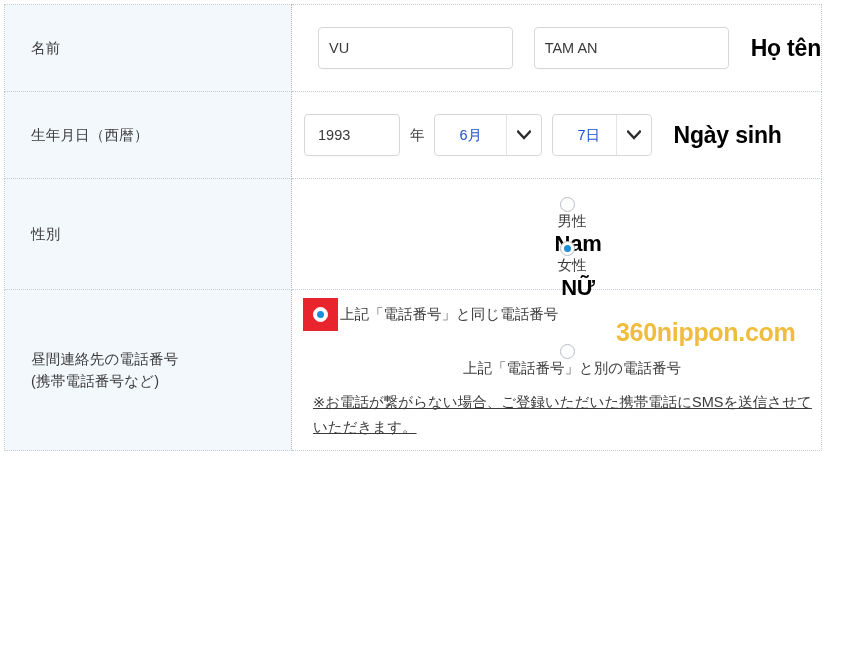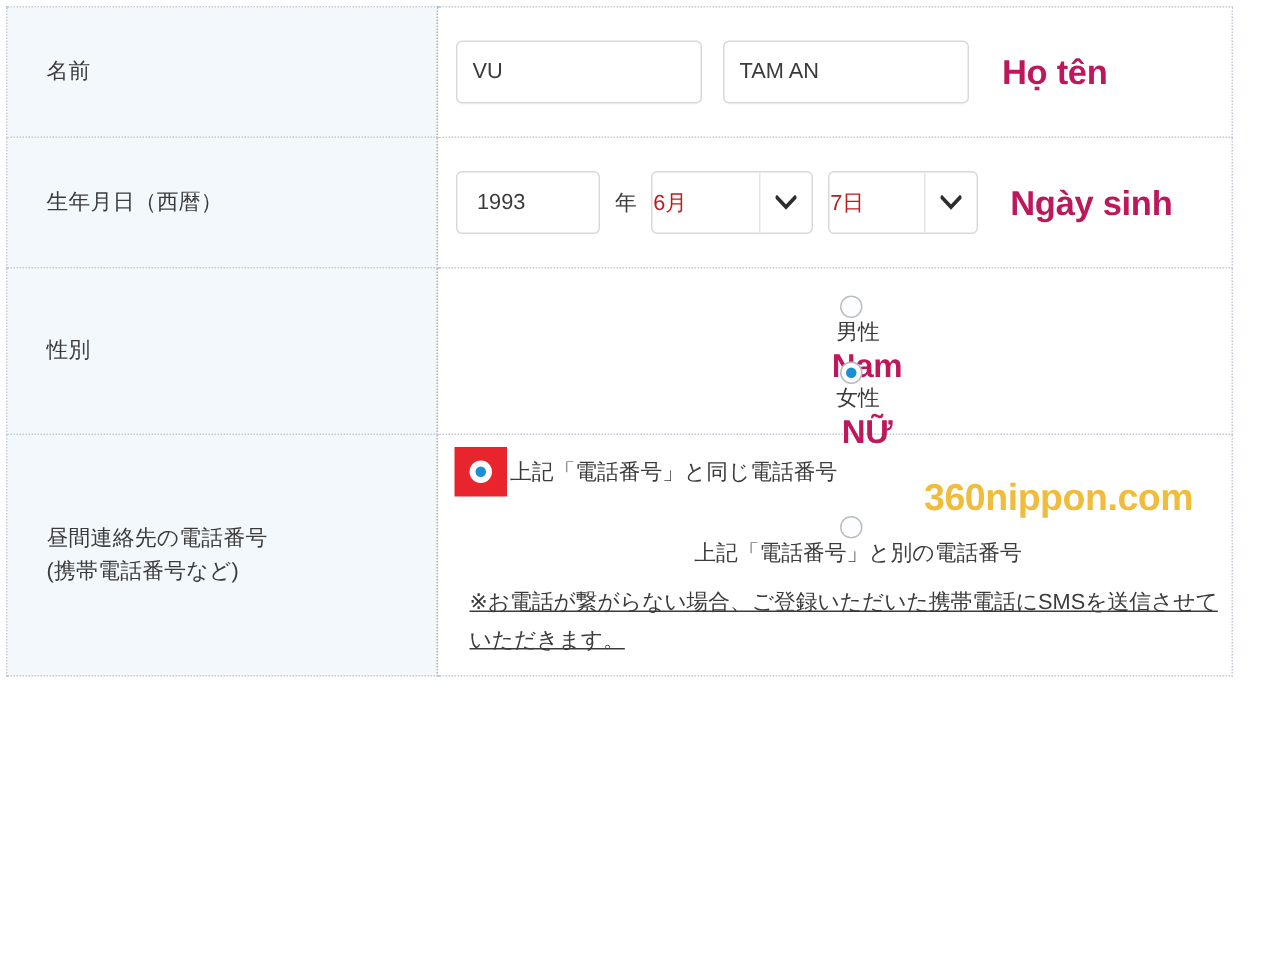--- a/index.html
+++ b/index.html
@@ -67,21 +67,21 @@
     border: 1px solid #d6d9dc;
     border-radius: 4px;
     background: #ffffff;
     font-family: "Liberation Sans", "DejaVu Sans", sans-serif;
     font-size: 14.5px;
     color: #3a3a3a;
     padding: 0 10px;
     outline: none;
     box-shadow: 0 1px 0 rgba(0,0,0,0.02);
   }
-  .w-name { width: 164px; }
+  .w-name { width: 195px; margin-left: 14px; }
   .w-year { width: 96px; padding-left: 13px; }
   .w-tel  { width: 94px; }
   .w-tel2 { width: 96px; }
 
   .gap-12 { width: 14px; }
   .gap-8 { width: 10px; }
 
   .unit-label {
     font-size: 14.5px;
     color: #3b3b3b;
@@ -104,39 +104,39 @@
     border-radius: 4px;
     background: #ffffff;
     display: flex;
     align-items: center;
   }
   .w-month { width: 108px; }
   .w-day   { width: 100px; }
 
   .select-value {
     flex: 1;
-    padding-left: 1px;
-    font-size: 14.5px;
-    color: #b91c1c;
+    padding-left: 25px;
+    font-size: 14.5px;
+    color: #1d4ed8;
   }
   .select-arrow {
     width: 34px;
     height: 100%;
     border-left: 1px solid #e2e5e8;
     display: flex;
     align-items: center;
     justify-content: center;
   }
   .select-arrow svg { display: block; }
 
   .annot {
     font-family: "Liberation Sans", "DejaVu Sans", sans-serif;
     font-weight: bold;
     font-size: 23px;
-    color: #be185d;
+    color: #000000;
     margin-left: 22px;
     white-space: nowrap;
     letter-spacing: -0.2px;
   }
   .annot-sm { font-size: 22px; }
 
   .radio-line {
     display: flex;
     align-items: center;
     height: 30px;

